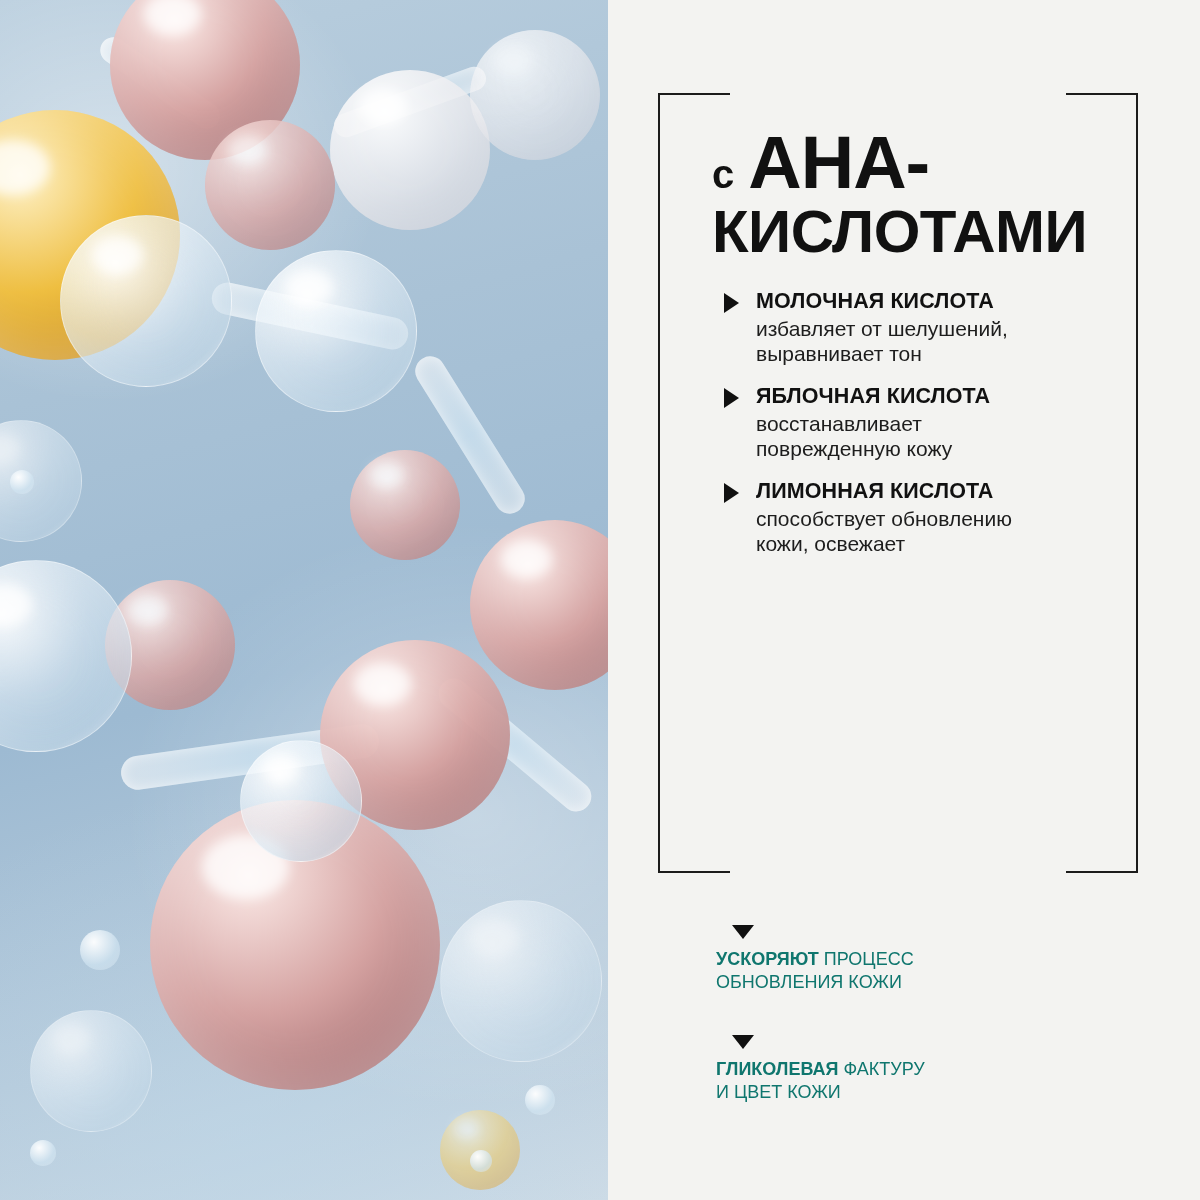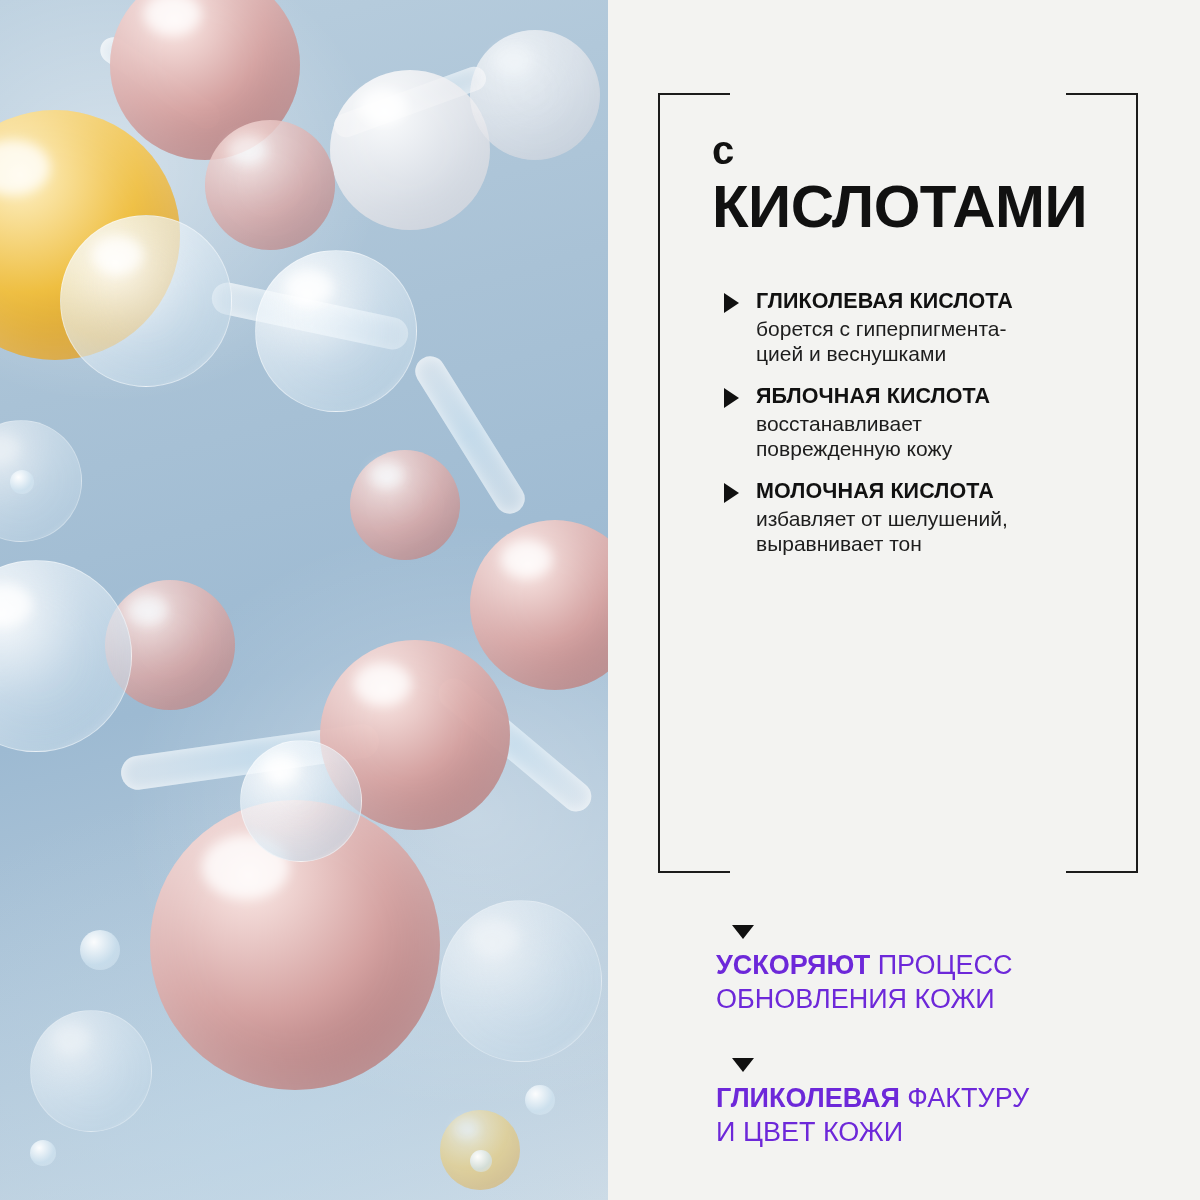--- a/index.html
+++ b/index.html
@@ -188,22 +188,22 @@
   .benefit .marker-down {
     width: 0;
     height: 0;
     border-top: 14px solid #101010;
     border-left: 11px solid transparent;
     border-right: 11px solid transparent;
     margin-left: 16px;
     margin-bottom: 9px;
   }
   .benefit .text {
-    font-size: 27px;
-    color: #6d28d9;
+    font-size: 18px;
+    color: #0f766e;
     line-height: 1.26;
     font-weight: 400;
     white-space: pre-line;
   }
   .benefit .text b {
     font-weight: 700;
   }
 </style>
 </head>
 <body>
@@ -253,48 +253,49 @@
       <div class="corner tr"></div>
       <div class="corner bl"></div>
       <div class="corner br"></div>
       <div class="edge-l"></div>
       <div class="edge-r"></div>
     </div>
 
     <div class="headline">
       <div class="line1">
         <span class="small">с</span>
+        <span class="big">AHA-</span>
       </div>
       <div class="line2">КИСЛОТАМИ</div>
     </div>
 
     <div class="acid-list">
 
+
       <div class="acid-item">
         <span class="marker"></span>
-        <div class="name">ГЛИКОЛЕВАЯ КИСЛОТА</div>
-        <div class="desc">борется с гиперпигмента-
-цией и веснушками</div>
+        <div class="name">МОЛОЧНАЯ КИСЛОТА</div>
+        <div class="desc">избавляет от шелушений,
+выравнивает тон</div>
       </div>
 
       <div class="acid-item">
         <span class="marker"></span>
         <div class="name">ЯБЛОЧНАЯ КИСЛОТА</div>
         <div class="desc">восстанавливает
 поврежденную кожу</div>
       </div>
 
+
       <div class="acid-item">
         <span class="marker"></span>
-        <div class="name">МОЛОЧНАЯ КИСЛОТА</div>
-        <div class="desc">избавляет от шелушений,
-выравнивает тон</div>
-      </div>
-
-
+        <div class="name">ЛИМОННАЯ КИСЛОТА</div>
+        <div class="desc">способствует обновлению
+кожи, освежает</div>
+      </div>
 
     </div>
 
     <div class="benefits">
 
       <div class="benefit">
         <div class="marker-down"></div>
         <div class="text"><b>УСКОРЯЮТ</b><span> ПРОЦЕСС
 ОБНОВЛЕНИЯ КОЖИ</span></div>
       </div>

